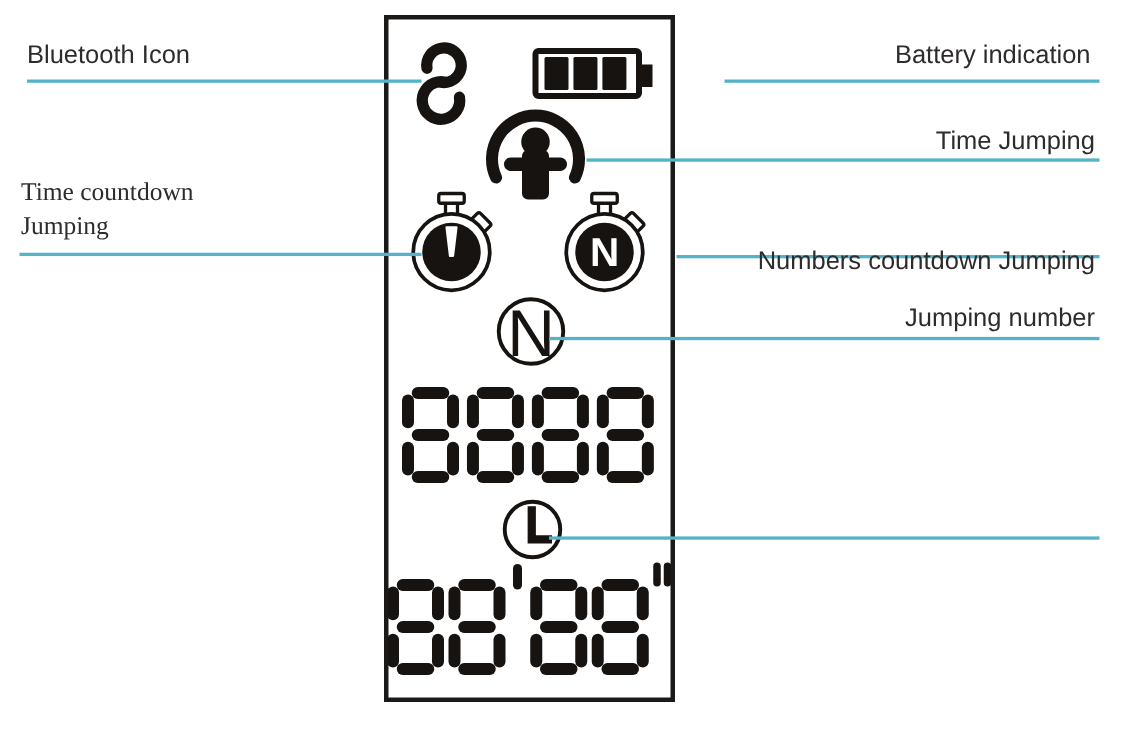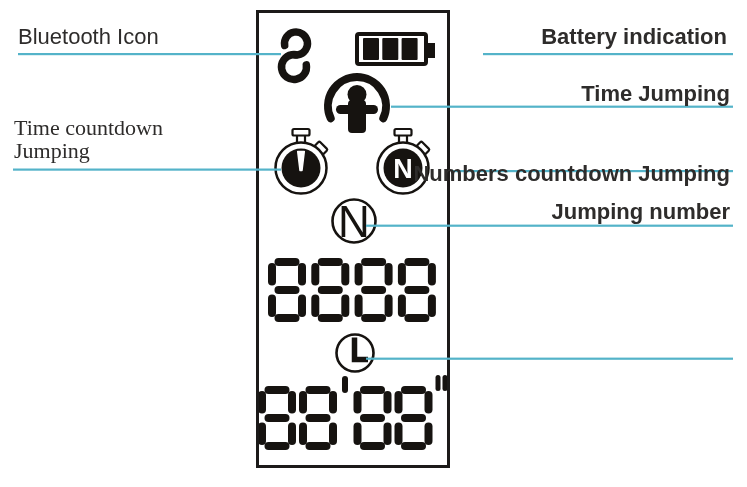--- a/index.html
+++ b/index.html
@@ -6,22 +6,22 @@
     --callout-line:#54b3c9;
     --ink:#161310;
     --label-text:#2e2c2b;
     --panel-border:#1c1a19;
     --background:#ffffff;
   }
   html,body{margin:0;padding:0;background:var(--background);}
   #stage{position:relative;width:747px;height:487px;background:var(--background);
          font-family:"Liberation Sans", sans-serif;overflow:hidden;}
   #stage svg{position:absolute;left:0;top:0;}
-  .label{position:absolute;font-size:22px;line-height:22.5px;color:var(--label-text);}
-  .label.right{text-align:left;white-space:nowrap;font-weight:bold;}
+  .label{position:absolute;font-size:17px;line-height:22.5px;color:var(--label-text);}
+  .label.right{text-align:left;white-space:nowrap;}
   .label.wrap{white-space:normal;}
   
   .line{fill:var(--callout-line);}
   .ink-fill{fill:var(--ink);}
   .panel-bg{fill:#ffffff;}
   .panel-border{fill:none;stroke:var(--panel-border);stroke-width:3;}
   .bt{fill:none;stroke:var(--ink);stroke-width:7.5;stroke-linecap:round;}
   .batt-border{fill:#ffffff;stroke:var(--ink);stroke-width:4;}
   .rope{fill:none;stroke:var(--ink);stroke-width:8;stroke-linecap:round;}
   .outlined{fill:#ffffff;stroke:var(--ink);stroke-width:2.2;}

